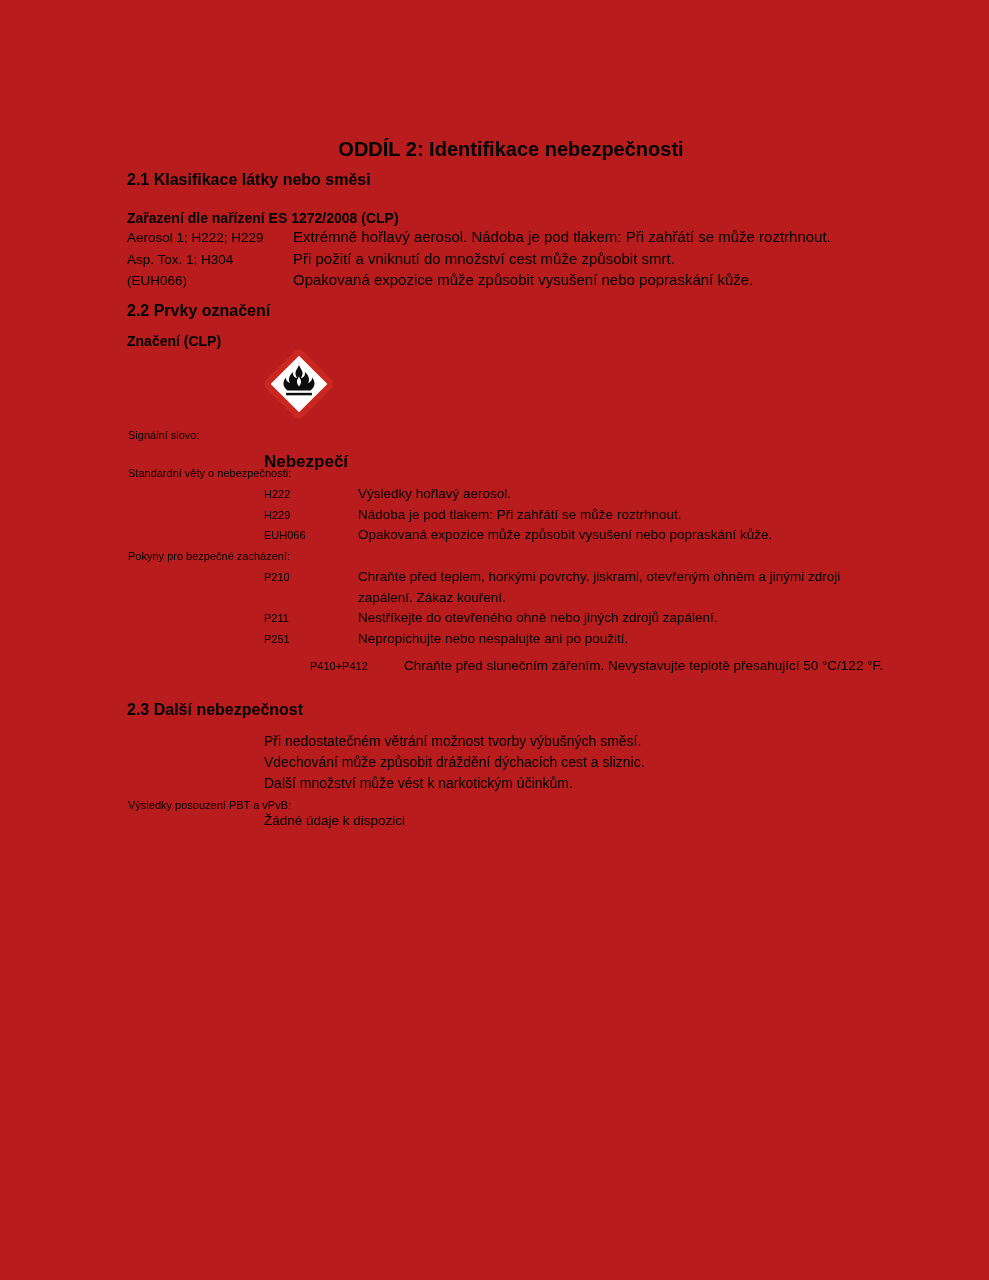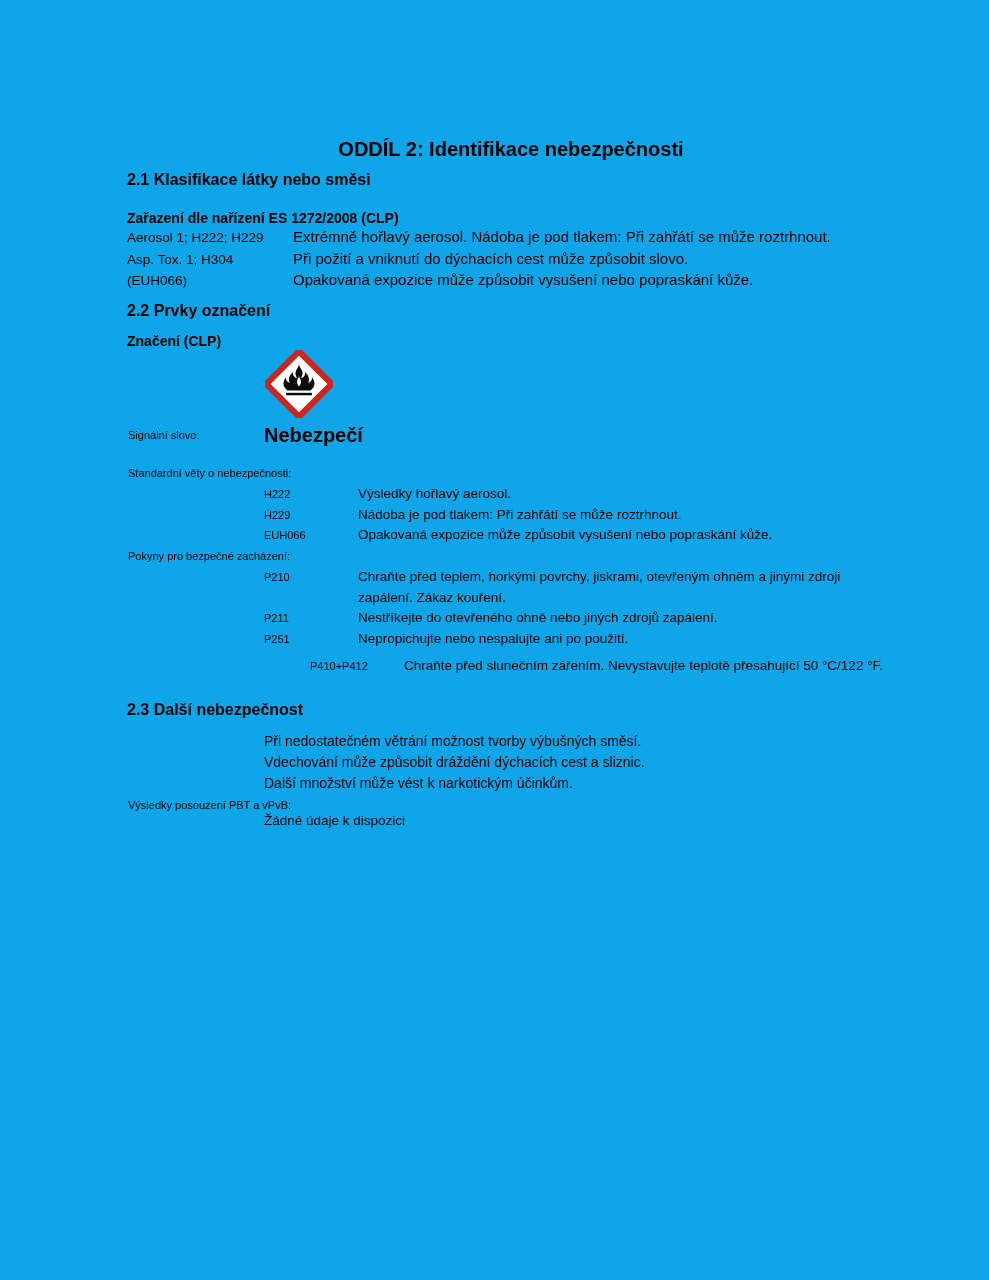--- a/index.html
+++ b/index.html
@@ -6,31 +6,31 @@
     margin: 0;
     padding: 0;
     background: #ffffff;
     font-family: "Liberation Sans", sans-serif;
     color: #000000;
   }
   .page {
     position: relative;
     width: 989px;
     height: 1280px;
-    background: #0ea5e9;
+    background: #b91c1c;
     overflow: hidden;
   }
   .abs { position: absolute; }
 
   .doc-title   { font-size: 20px; font-weight: bold; text-align: center; }
   .sec-heading { font-size: 16px; font-weight: bold; }
   .sub-heading { font-size: 14px; font-weight: bold; }
   .body-text   { font-size: 13.5px; line-height: 20.5px; }
   .small-label { font-size: 11px; line-height: 14px; }
-  .signal-word { font-size: 20px; font-weight: bold; }
+  .signal-word { font-size: 17px; font-weight: bold; margin-top: 28px; }
 
   .pair-rows { width: 790px; }
   .pair-row  { display: flex; align-items: baseline; }
   .pair-row .term { width: 166px; flex: none; font-size: 13.5px; line-height: 20.5px; }
   .pair-row .desc { flex: 1; font-size: 15px; line-height: 20.5px; }
 
   .stmt-rows { width: 640px; }
   .stmt-row  { display: flex; align-items: baseline; }
   .stmt-row .code { width: 94px; flex: none; font-size: 11px; }
   .stmt-row .text { width: 538px; font-size: 13.5px; line-height: 20.5px; }
@@ -51,21 +51,21 @@
 
   <div class="abs sub-heading" style="left:127px; top:210px;">Zařazení dle nařízení ES 1272/2008 (CLP)</div>
 
   <div class="abs pair-rows" style="left:127px; top:227px;">
     <div class="pair-row">
       <span class="term">Aerosol 1; H222; H229</span>
       <span class="desc">Extrémně hořlavý aerosol. Nádoba je pod tlakem: Při zahřátí se může roztrhnout.</span>
     </div>
     <div class="pair-row">
       <span class="term">Asp. Tox. 1; H304</span>
-      <span class="desc">Při požití a vniknutí do dýchacích cest může způsobit slovo.</span>
+      <span class="desc">Při požití a vniknutí do množství cest může způsobit smrt.</span>
     </div>
     <div class="pair-row">
       <span class="term">(EUH066)</span>
       <span class="desc">Opakovaná expozice může způsobit vysušení nebo popraskání kůže.</span>
     </div>
   </div>
 
   <div class="abs sec-heading" style="left:127px; top:302px;">2.2 Prvky označení</div>
 
   <div class="abs sub-heading" style="left:127px; top:333px;">Značení (CLP)</div>

